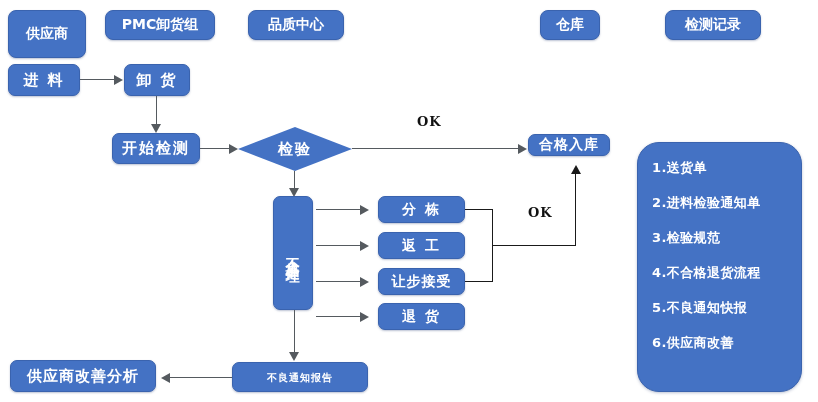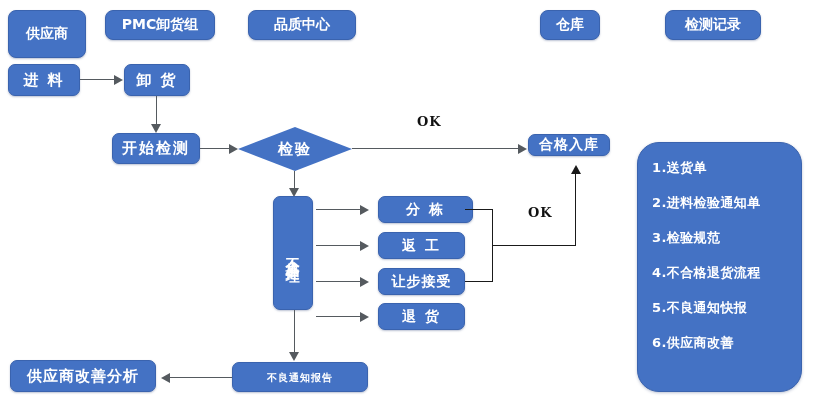--- a/index.html
+++ b/index.html
@@ -92,21 +92,21 @@
 <body>
 
 <div id="stage">
 
   <div class="node header-node nosp" style="left:8px;top:10px;width:78px;height:48px;">
     <span>供应商</span>
   </div>
   <div class="node header-node nosp" style="left:105px;top:10px;width:110px;height:30px;">
     <span>PMC卸货组</span>
   </div>
-  <div class="node header-node nosp" style="left:248px;top:10px;width:108px;height:30px;">
+  <div class="node header-node nosp" style="left:248px;top:10px;width:96px;height:30px;">
     <span>品质中心</span>
   </div>
   <div class="node header-node nosp" style="left:540px;top:10px;width:60px;height:30px;">
     <span>仓库</span>
   </div>
   <div class="node header-node nosp" style="left:665px;top:10px;width:96px;height:30px;">
     <span>检测记录</span>
   </div>
 
   <div class="node" style="left:8px;top:64px;width:72px;height:32px;font-size:15px;">
@@ -155,21 +155,21 @@
 
   <div class="ln h" style="left:316px;top:245px;width:46px;"></div>
   <div class="arrow right" style="left:360px;top:241px;"></div>
 
   <div class="ln h" style="left:316px;top:281px;width:46px;"></div>
   <div class="arrow right" style="left:360px;top:277px;"></div>
 
   <div class="ln h" style="left:316px;top:316px;width:46px;"></div>
   <div class="arrow right" style="left:360px;top:312px;"></div>
 
-  <div class="node" style="left:378px;top:196px;width:95px;height:27px;font-size:14px;">
+  <div class="node" style="left:378px;top:196px;width:87px;height:27px;font-size:14px;">
     <span>分  栋</span>
   </div>
   <div class="node" style="left:378px;top:232px;width:87px;height:27px;font-size:14px;">
     <span>返  工</span>
   </div>
   <div class="node" style="left:378px;top:303px;width:87px;height:27px;font-size:14px;">
     <span>退  货</span>
   </div>
   <div class="node" style="left:378px;top:268px;width:87px;height:27px;font-size:14px;letter-spacing:1px;">
     <span>让步接受</span>

